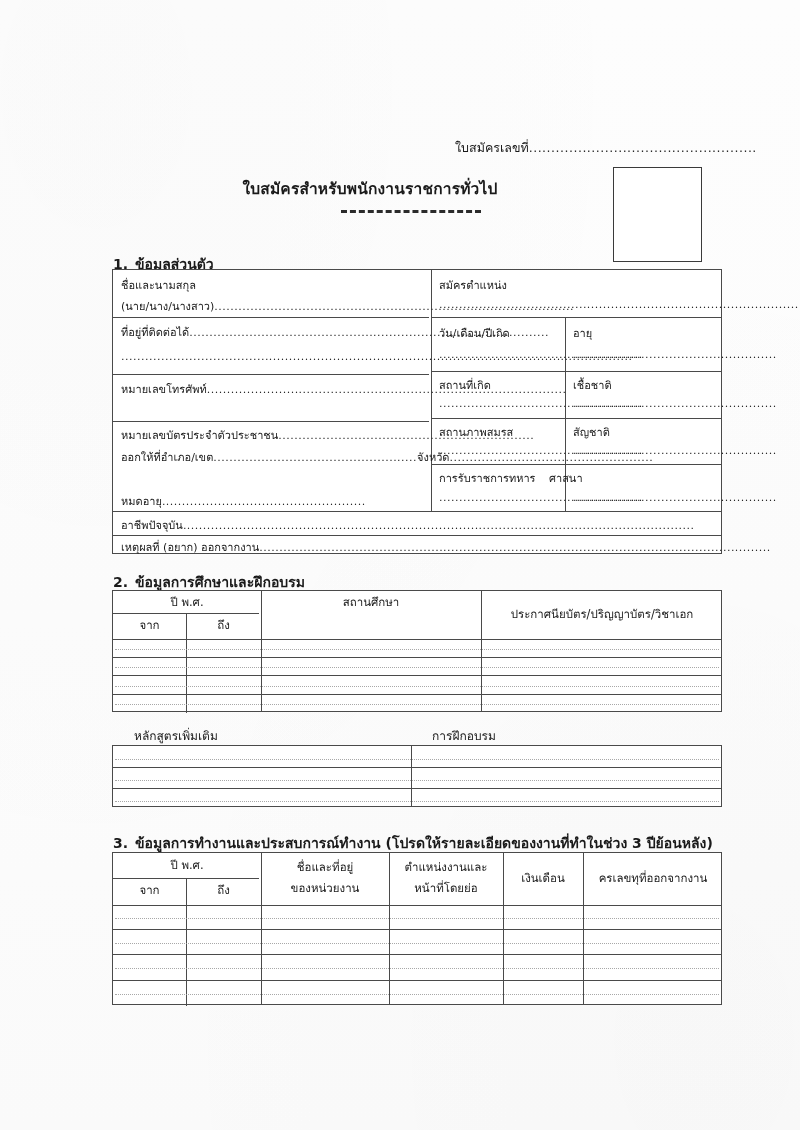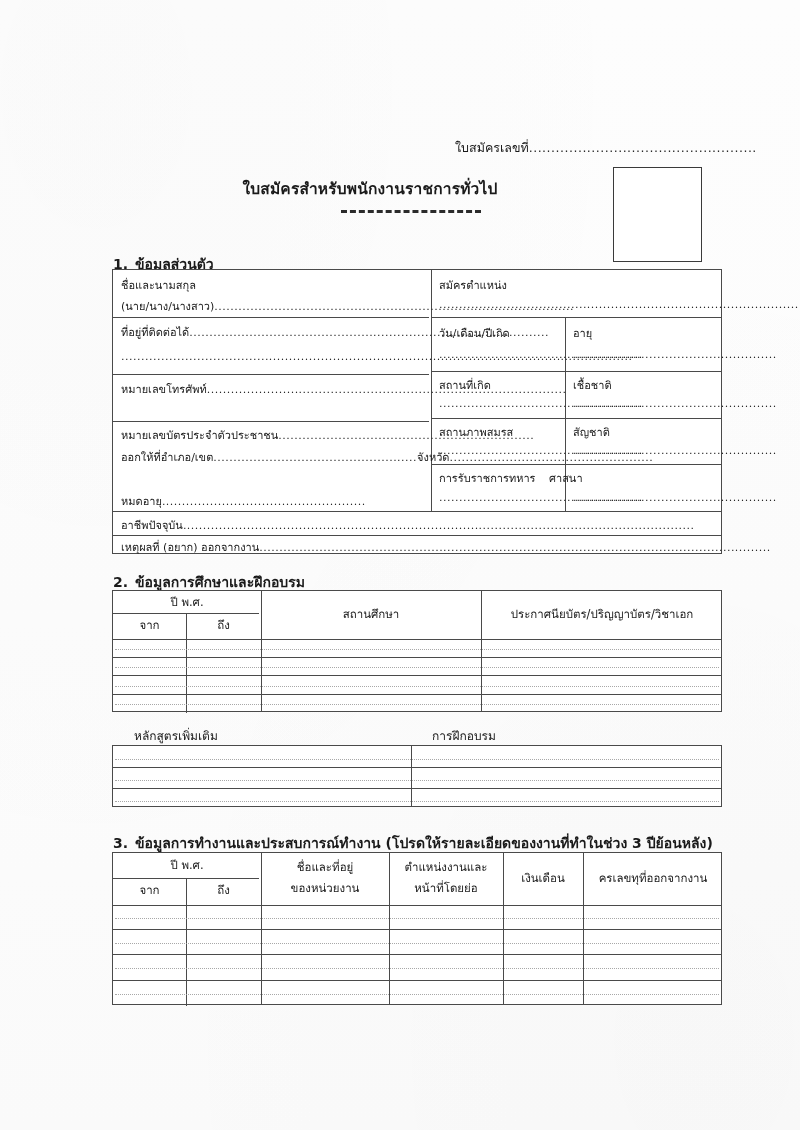--- a/index.html
+++ b/index.html
@@ -202,21 +202,21 @@
     <div class="hline" style="top:103px;left:0;right:0;"></div>
 
     <div class="guide" style="left:2px;right:2px;top:58px;"></div>
     <div class="guide" style="left:2px;right:2px;top:76px;"></div>
     <div class="guide" style="left:2px;right:2px;top:95px;"></div>
     <div class="guide" style="left:2px;right:2px;top:113px;"></div>
 
     <div class="cell-head" style="left:0;top:4px;width:148px;">ปี พ.ศ.</div>
     <div class="cell-head" style="left:0;top:27px;width:73px;">จาก</div>
     <div class="cell-head" style="left:73px;top:27px;width:75px;">ถึง</div>
-    <div class="cell-head" style="left:148px;top:16px;width:220px;">สถานศึกษา</div>
+    <div class="cell-head" style="left:148px;top:4px;width:220px;">สถานศึกษา</div>
     <div class="cell-head" style="left:368px;top:16px;width:242px;">ประกาศนียบัตร/ปริญญาบัตร/วิชาเอก</div>
   </div>
 
   <div class="cell-label" style="left:134px;top:726px;font-size:12px;">หลักสูตรเพิ่มเติม</div>
   <div class="cell-label" style="left:432px;top:726px;font-size:12px;">การฝึกอบรม</div>
 
   <div class="tbl" style="left:112px;top:745px;width:610px;height:62px;">
     <div class="vline" style="left:298px;"></div>
     <div class="hline" style="top:21px;left:0;right:0;"></div>
     <div class="hline" style="top:42px;left:0;right:0;"></div>

